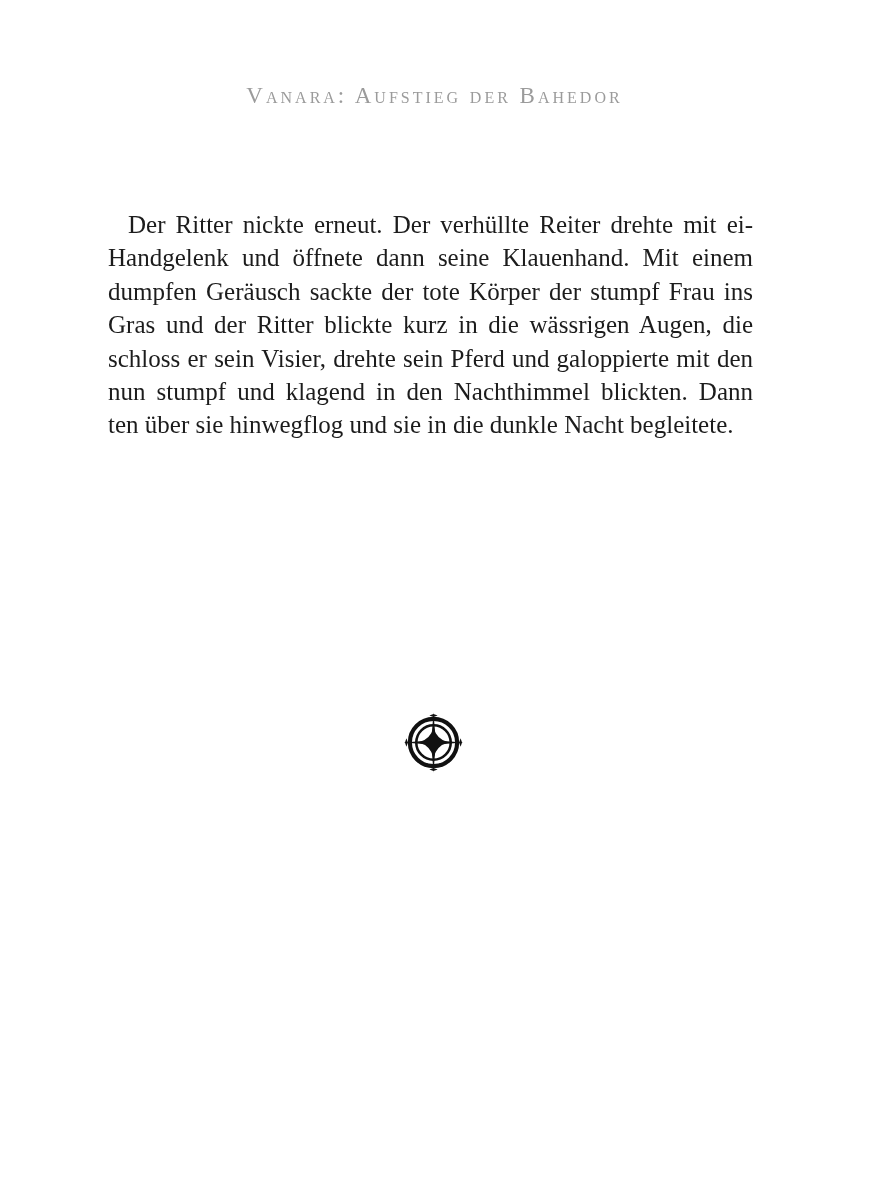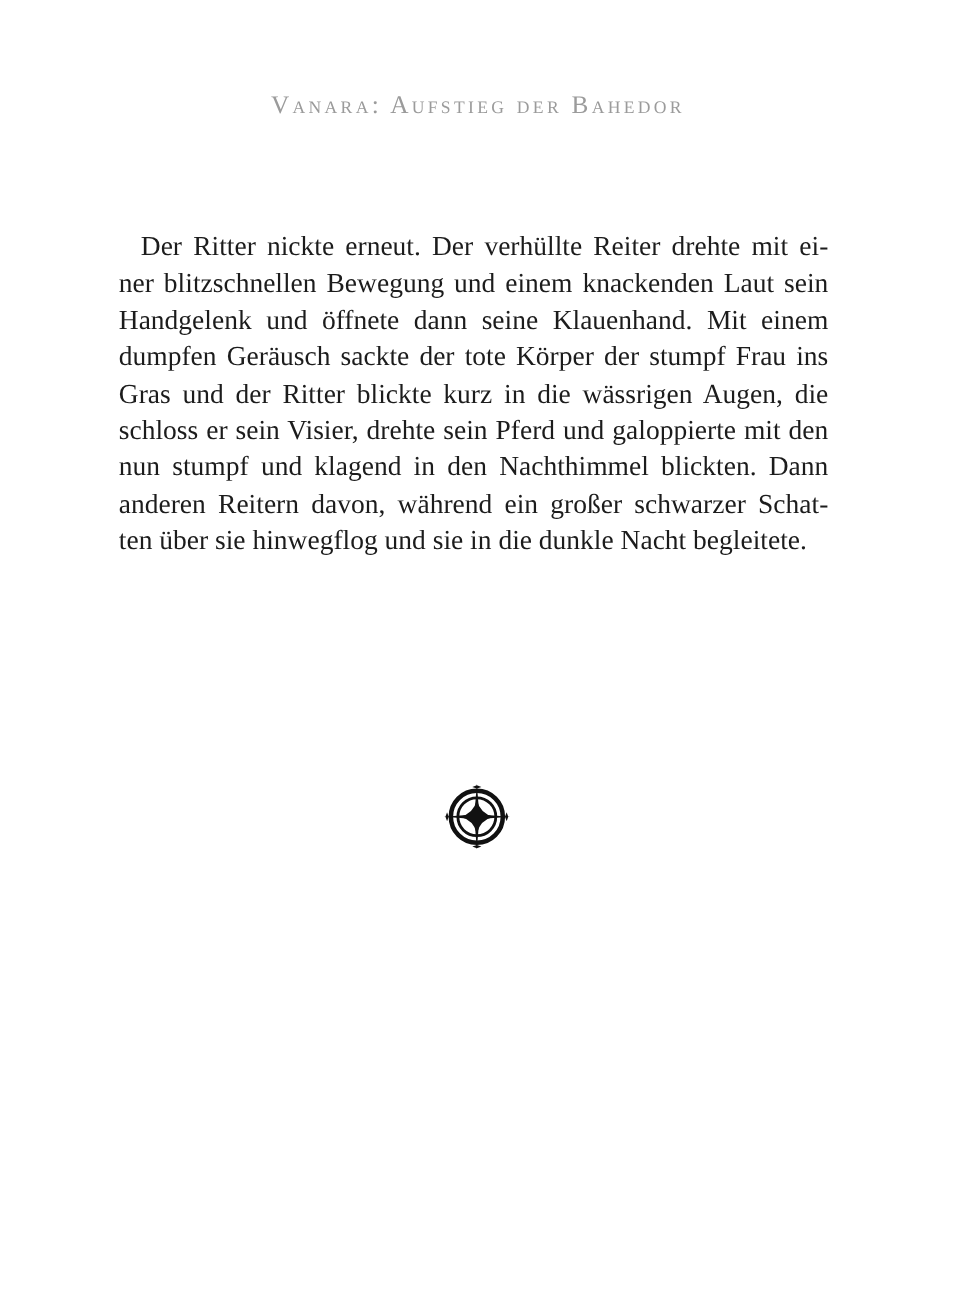--- a/index.html
+++ b/index.html
@@ -63,27 +63,25 @@
 </style>
 </head>
 <body>
 
 <div class="page">
 
   <div class="running-head">Vanara: Aufstieg der Bahedor</div>
 
   <div class="body-text">
       <div class="line first">Der Ritter nickte erneut. Der verhüllte Reiter drehte mit ei-</div>
-      <div class="line">ner blitzschnellen Bewegung und einem knackenden Laut sein</div>
       <div class="line">Handgelenk und öffnete dann seine Klauenhand. Mit einem</div>
       <div class="line">dumpfen Geräusch sackte der tote Körper der stumpf Frau ins</div>
       <div class="line">Gras und der Ritter blickte kurz in die wässrigen Augen, die</div>
       <div class="line">schloss er sein Visier, drehte sein Pferd und galoppierte mit den</div>
       <div class="line">nun stumpf und klagend in den Nachthimmel blickten. Dann</div>
-      <div class="line">anderen Reitern davon, während ein großer schwarzer Schat-</div>
       <div class="line last">ten über sie hinwegflog und sie in die dunkle Nacht begleitete.</div>
     </div>
 
   <div class="ornament">
     <svg viewBox="-32 -32 64 64" xmlns="http://www.w3.org/2000/svg" aria-hidden="true">
       <g fill="#111111" stroke="none">
 
         <circle cx="0" cy="0" r="24" fill="none" stroke="#111111" stroke-width="4.2"></circle>
 
         <circle cx="0" cy="0" r="17.5" fill="none" stroke="#111111" stroke-width="2.6"></circle>

